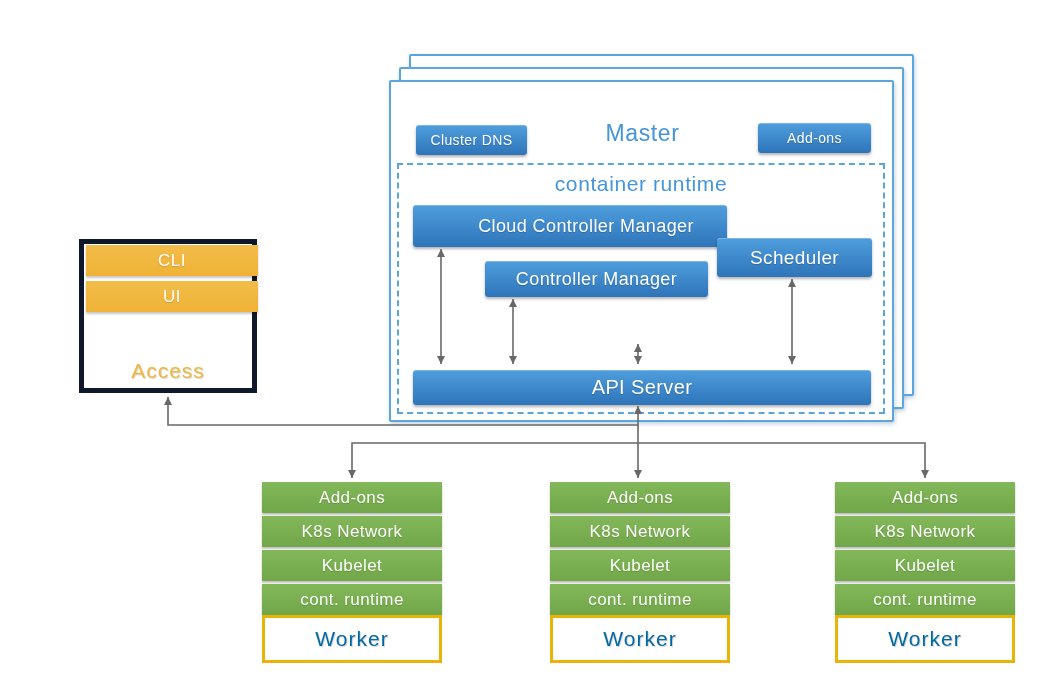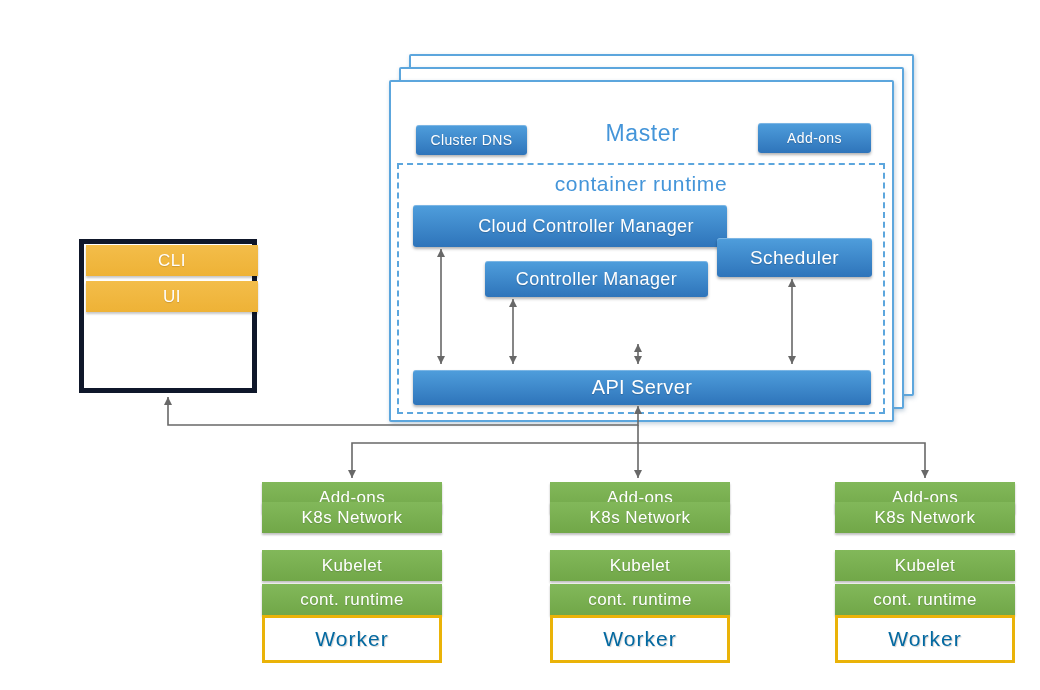--- a/index.html
+++ b/index.html
@@ -67,21 +67,21 @@
   
   .worker{position:absolute;top:482px;width:180px;height:181px;}
   .w1{left:262px;} .w2{left:550px;} .w3{left:835px;}
   .green-bar{
     position:absolute;left:0;width:180px;height:31px;box-sizing:border-box;
     display:flex;align-items:center;justify-content:center;
     background:linear-gradient(#82b85a,#71a748);color:#fff;font-size:17px;
     letter-spacing:.4px;box-shadow:0 2px 2px rgba(0,0,0,.25);
     text-shadow:0 1px 1px rgba(0,0,0,.15);
   }
-  .gb-0{top:0;} .gb-1{top:20px;} .gb-2{top:68px;} .gb-3{top:102px;}
+  .gb-0{top:0;} .gb-1{top:34px;} .gb-2{top:68px;} .gb-3{top:102px;}
   .worker-title{
     position:absolute;left:0;top:133px;width:180px;height:48px;box-sizing:border-box;
     border:3px solid #eab308;background:#fff;
     display:flex;align-items:center;justify-content:center;
     color:#0369a1;font-size:21px;letter-spacing:1px;
     text-shadow:1px 1px 1px rgba(0,0,0,.18);
   }
   
   .connectors{position:absolute;left:0;top:0;width:1040px;height:690px;pointer-events:none;}
 </style>
@@ -103,20 +103,21 @@
       <div class="bluebox comp-ccm">Cloud Controller Manager</div>
       <div class="bluebox comp-cm">Controller Manager</div>
       <div class="bluebox comp-sched">Scheduler</div>
       <div class="bluebox comp-api">API Server</div>
     </div>
   </div>
 
   <div class="access">
     <div class="orange-bar bar-cli">CLI</div>
     <div class="orange-bar bar-ui">UI</div>
+    <div class="access-title">Access</div>
   </div>
 
   <div class="worker w1">
     <div class="green-bar gb-0">Add-ons</div>
     <div class="green-bar gb-1">K8s Network</div>
     <div class="green-bar gb-2">Kubelet</div>
     <div class="green-bar gb-3">cont. runtime</div>
     <div class="worker-title">Worker</div>
   </div>
 

